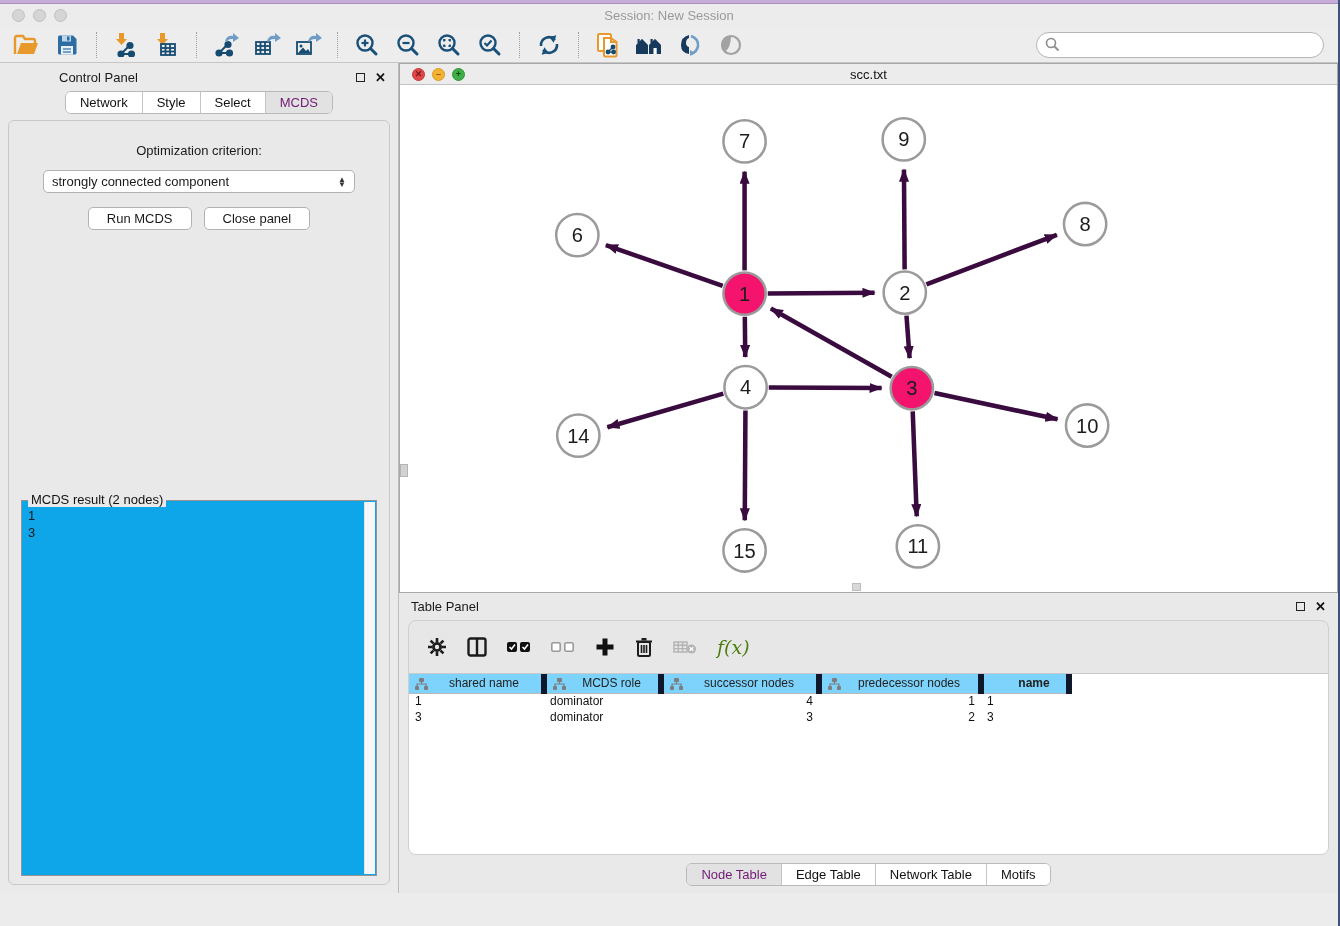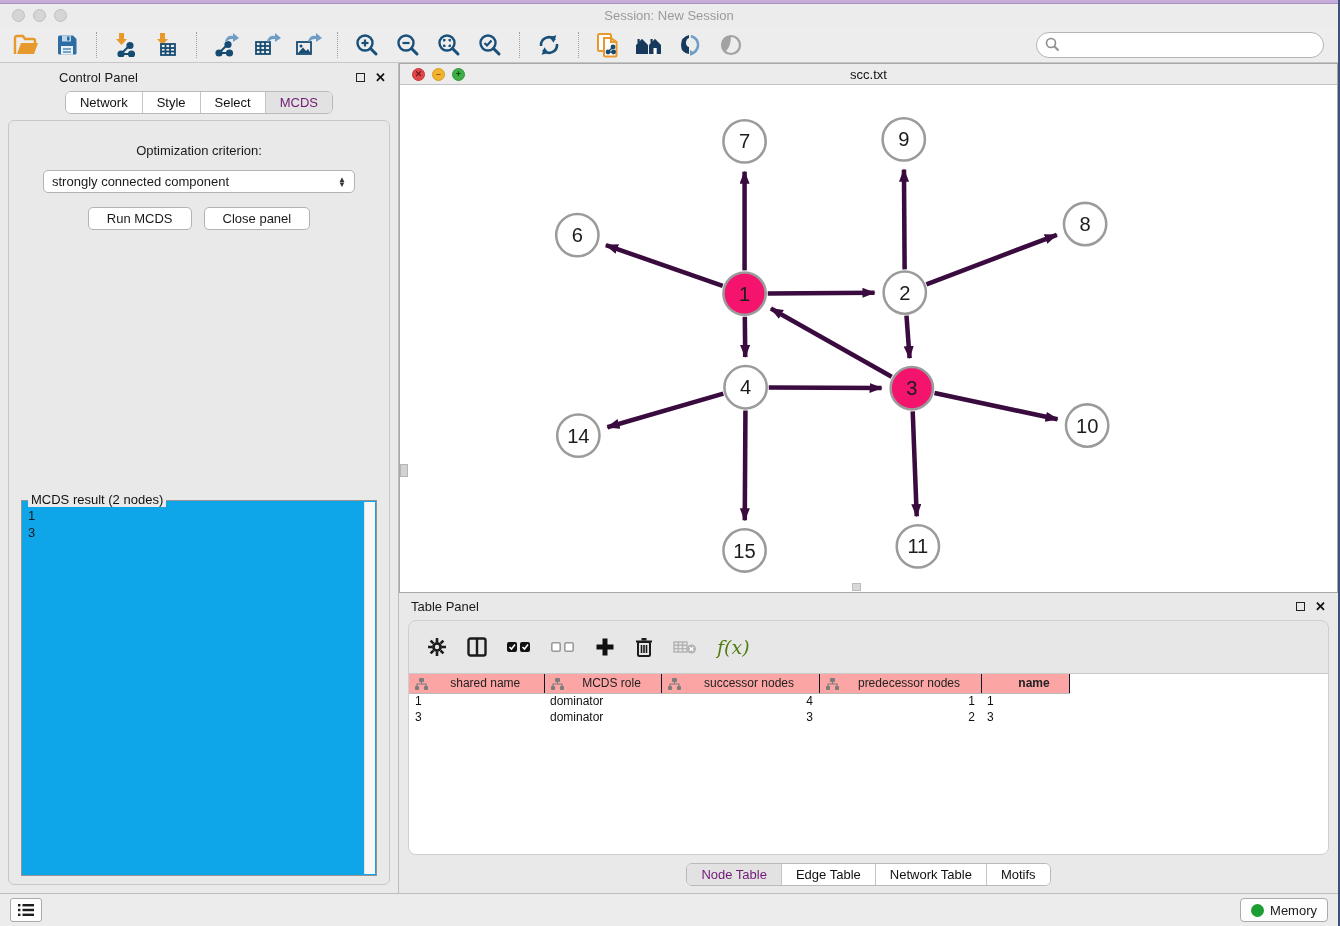--- a/index.html
+++ b/index.html
@@ -70,21 +70,21 @@
   .table-panel{flex:1;display:flex;flex-direction:column;}
   .tp-header{height:27px;display:flex;align-items:center;padding:12px 12px;font-size:13px;}
   .tp-body{margin:0 9px;flex:1;border:1px solid #cfcfcf;border-radius:8px;background:#e7e7e7;
     display:flex;flex-direction:column;overflow:hidden;}
   .tp-toolbar{height:52px;display:flex;align-items:center;gap:20px;padding:0 18px;}
   .tp-tool{display:flex;align-items:center;justify-content:center;}
   .fx{font-family:"DejaVu Serif",serif;font-style:italic;font-size:19px;color:#4d7c0f;}
   .table-wrap{flex:1;background:#fff;border-top:1px solid #c9c9c9;overflow:hidden;}
   table.data{border-collapse:collapse;font-size:12px;table-layout:fixed;}
   table.data th{
-    background:#fca5a5;border-right:1px solid #0f172a;border-bottom:1px solid #b9b9b9;
+    background:#7dd3fc;border-right:6px solid #0f172a;border-bottom:1px solid #b9b9b9;
     font-weight:normal;height:19px;position:relative;padding:0 4px 0 22px;text-align:center;font-size:12px;color:#222;}
   table.data th .col-icon{position:absolute;left:6px;top:4px;}
   table.data td{height:16px;padding:0 6px;color:#111;white-space:nowrap;overflow:hidden;}
   td.al-left{text-align:left;padding-left:12px;}
   td.al-right{text-align:right;padding-right:16px;}
   .tp-tabs{height:38px;display:flex;align-items:center;justify-content:center;}
   
   .statusbar{height:33px;border-top:1px solid #bdbdbd;background:#ececec;display:flex;align-items:center;padding:0 10px;}
   .status-btn{width:32px;height:24px;border:1px solid #ababab;border-radius:3px;background:#fdfdfd;
     display:flex;align-items:center;justify-content:center;}
@@ -542,32 +542,14 @@
               <div class="seg-tab active">Node Table</div>
               <div class="seg-tab">Edge Table</div>
               <div class="seg-tab">Network Table</div>
               <div class="seg-tab">Motifs</div>
             </div>
         </div>
       </div>
     </div>
   </div>
 
-  <div class="statusbar">
-    <div class="status-btn">
-      <svg width="16" height="14" viewBox="0 0 16 14">
-          <g fill="#1c1c1c">
-            <rect x="0" y="1" width="2.4" height="2.4"></rect>
-            <rect x="4.5" y="1" width="11.5" height="2.4"></rect>
-            <rect x="0" y="5.8" width="2.4" height="2.4"></rect>
-            <rect x="4.5" y="5.8" width="11.5" height="2.4"></rect>
-            <rect x="0" y="10.6" width="2.4" height="2.4"></rect>
-            <rect x="4.5" y="10.6" width="11.5" height="2.4"></rect>
-          </g>
-        </svg>
-    </div>
-    <div class="memory-btn">
-      <span class="mem-dot"></span>
-      <span>Memory</span>
-    </div>
-  </div>
 
 </div>
 
 </body></html>

